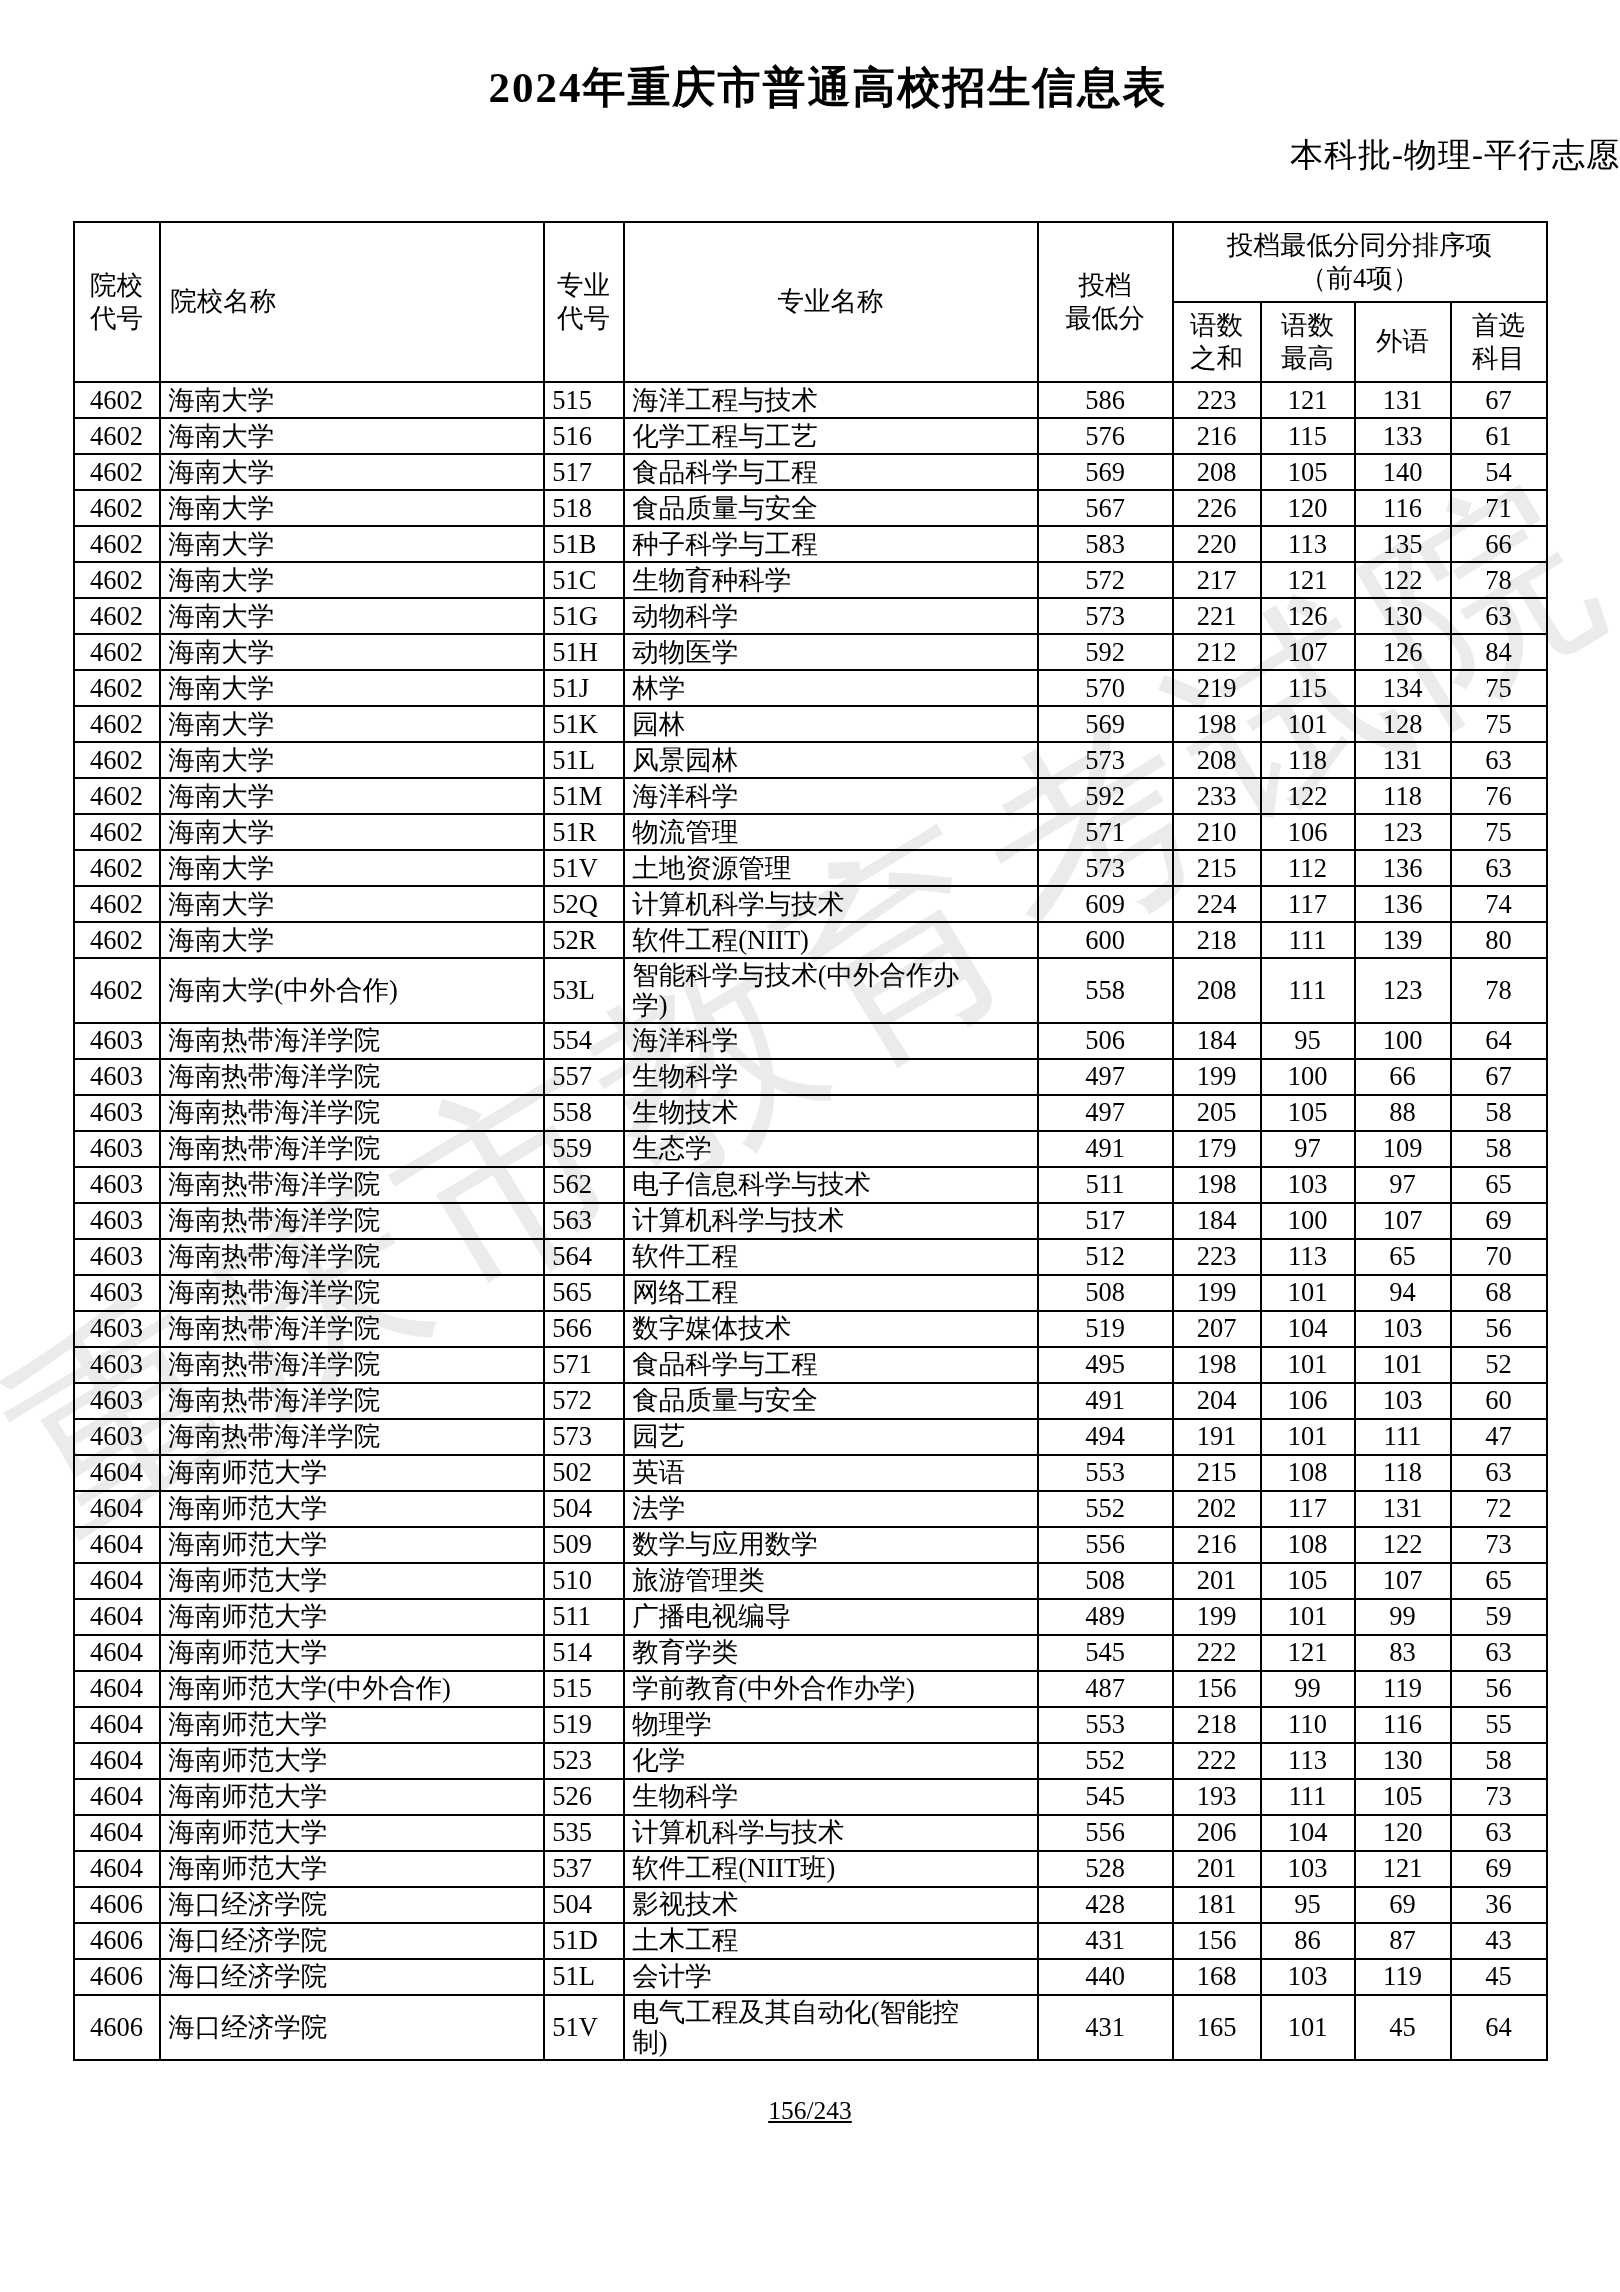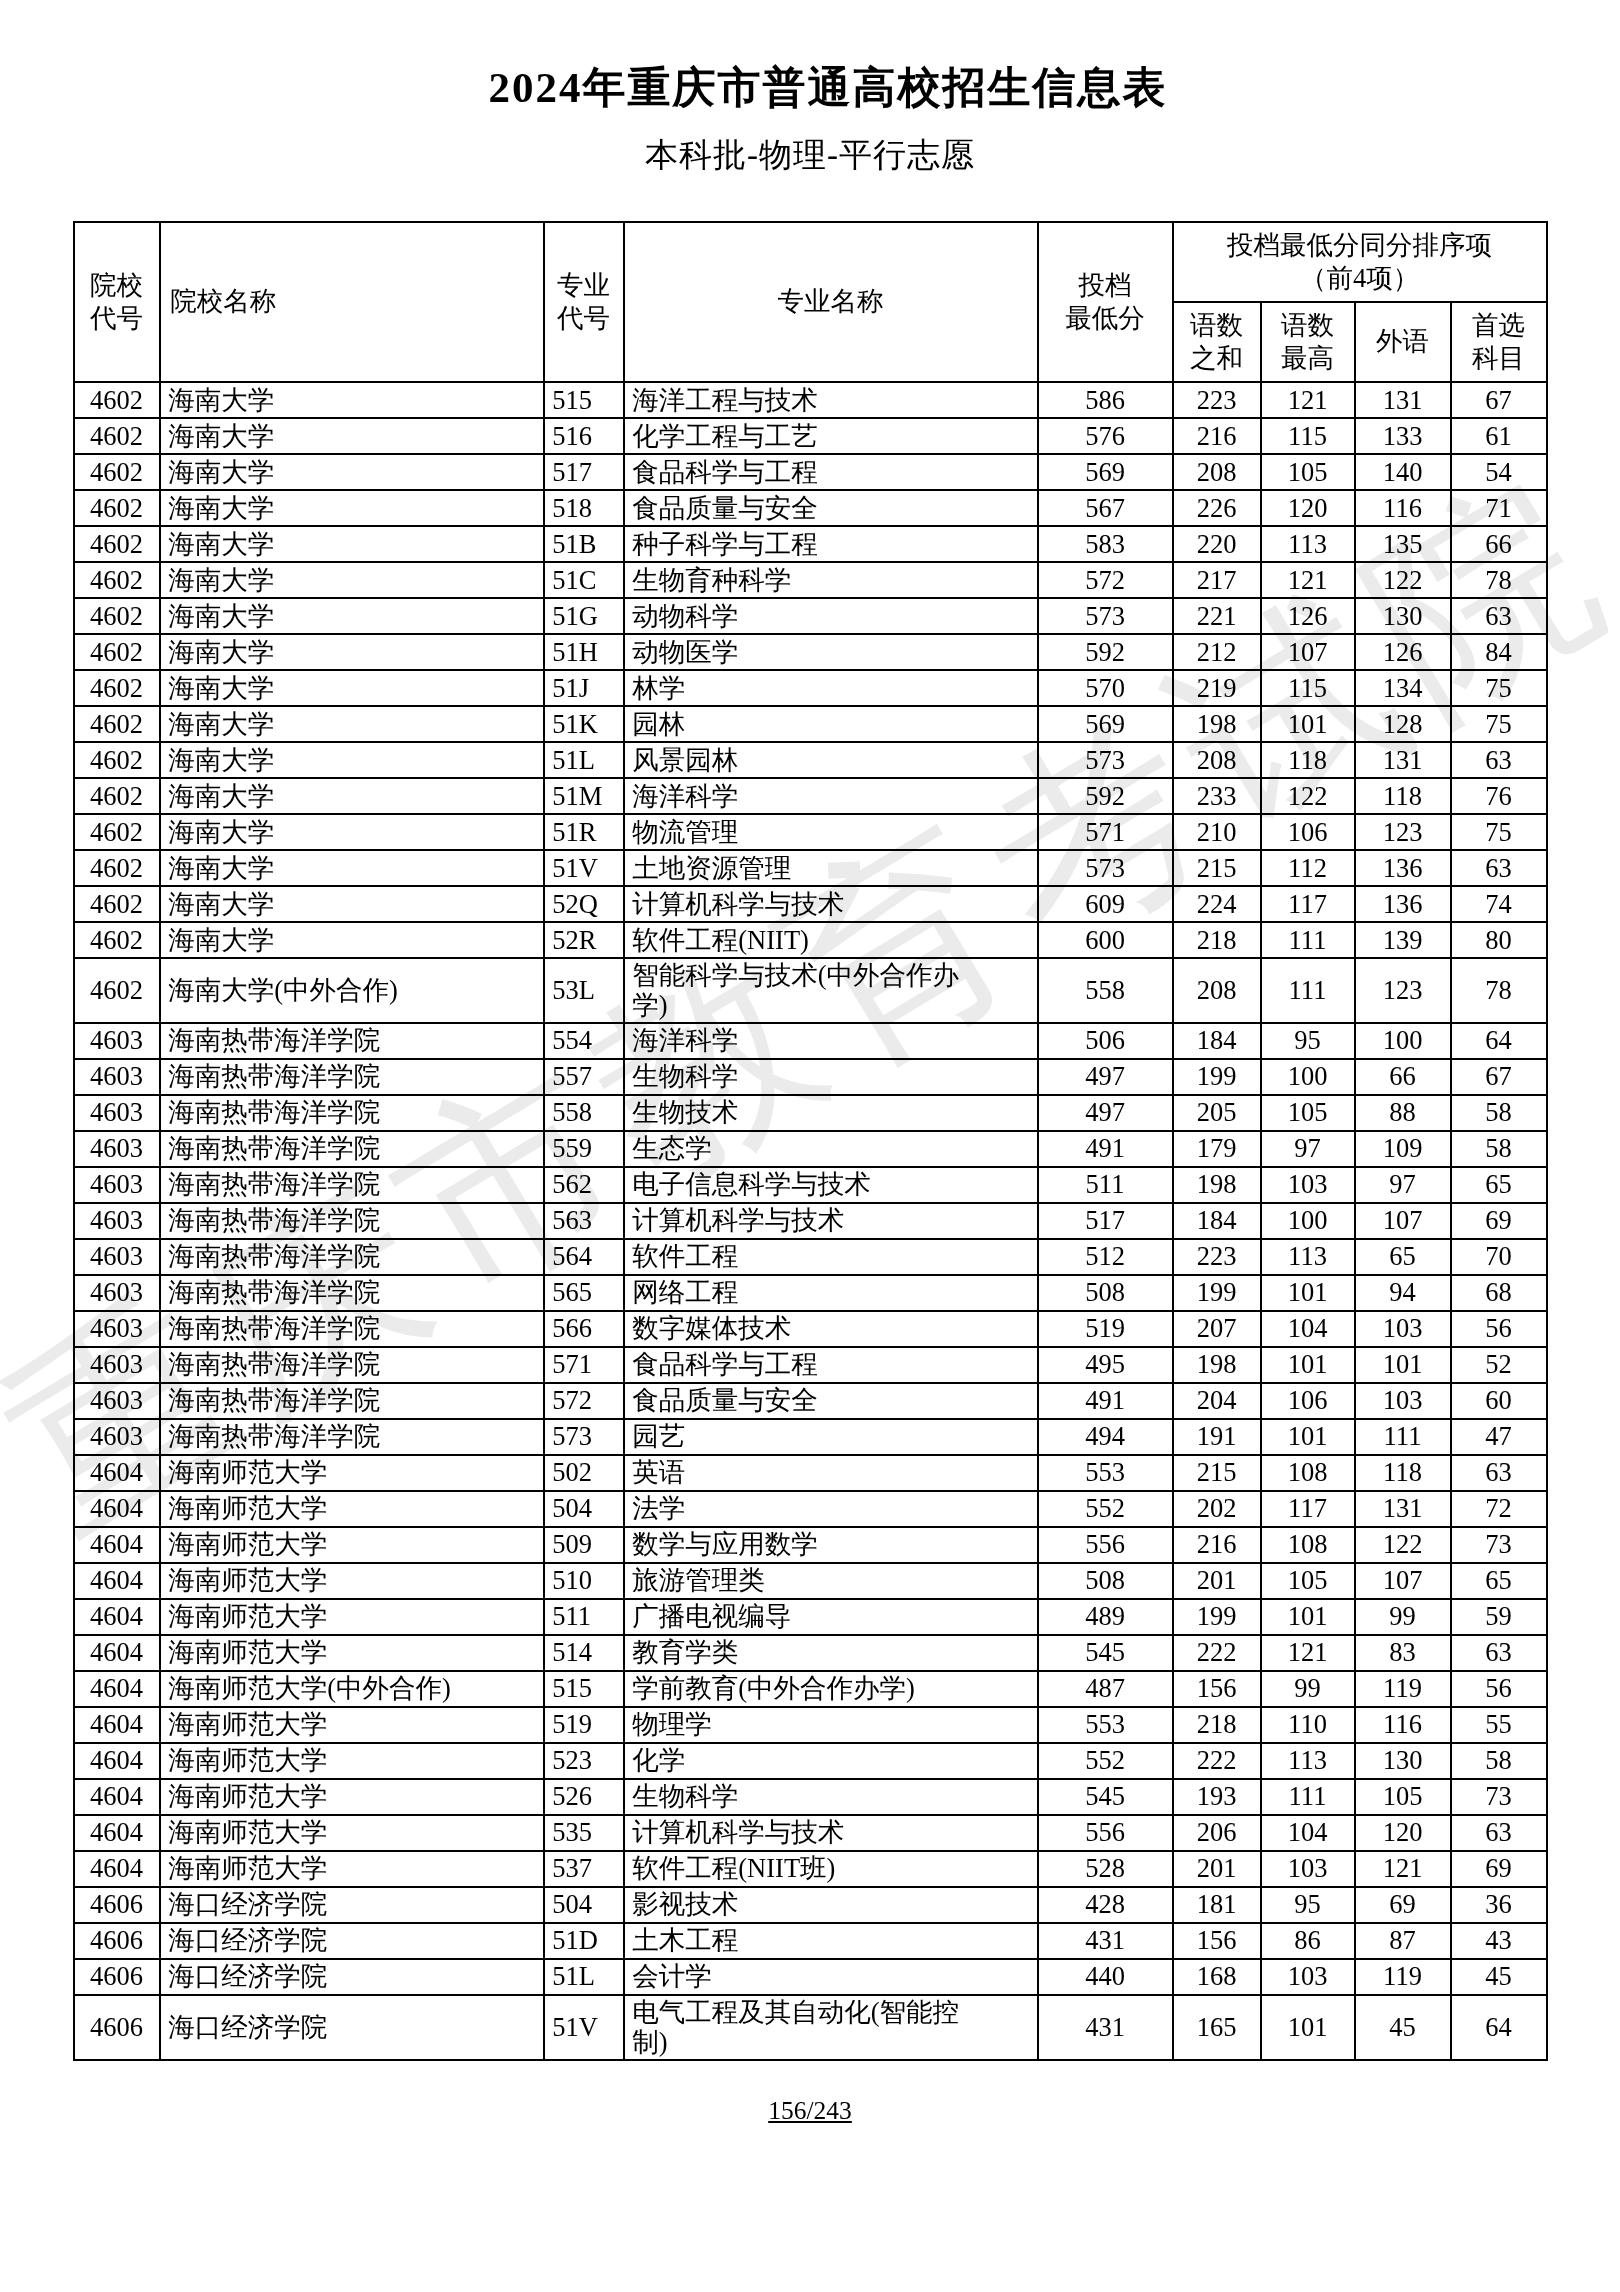--- a/index.html
+++ b/index.html
@@ -15,21 +15,21 @@
     position: absolute; z-index: 0;
     left: 50%; top: 863px;
     transform: translateX(-50%) rotate(-31deg);
     font-size: 211px; letter-spacing: 15.7px;
     color: rgba(130,130,130,0.16);
     white-space: nowrap; pointer-events: none;
     font-weight: normal;
   }
   .content { position: relative; z-index: 1; }
   .title { margin: 0; padding-top: 59px; text-align: center; font-size: 43px; font-weight: bold; letter-spacing: 2px; padding-left: 36px; }
-  .subtitle { margin: 15.7px 0 0; text-align: center; font-size: 33px; font-weight: normal; letter-spacing: 1px; }
+  .subtitle { margin: 15.7px 0 0; text-align: right; font-size: 33px; font-weight: normal; letter-spacing: 1px; }
   table.grid { border-collapse: collapse; margin: 43px auto 0; table-layout: fixed; background: transparent; }
   .grid th, .grid td { border: 2px solid #000; font-size: 26.5px; vertical-align: middle; overflow: hidden; }
   .grid th {
     font-weight: normal; text-align: center;
     white-space: pre-line; line-height: 1.25; padding: 5.9px 3.9px;
   }
   .grid td { height: 36px; line-height: 1.15; padding: 1px 7.8px; }
   .c0, .c4, .c5, .c6, .c7, .c8 { text-align: center; }
   .c1, .c2, .c3 { text-align: left; }
   .c3 { white-space: pre-line; }

